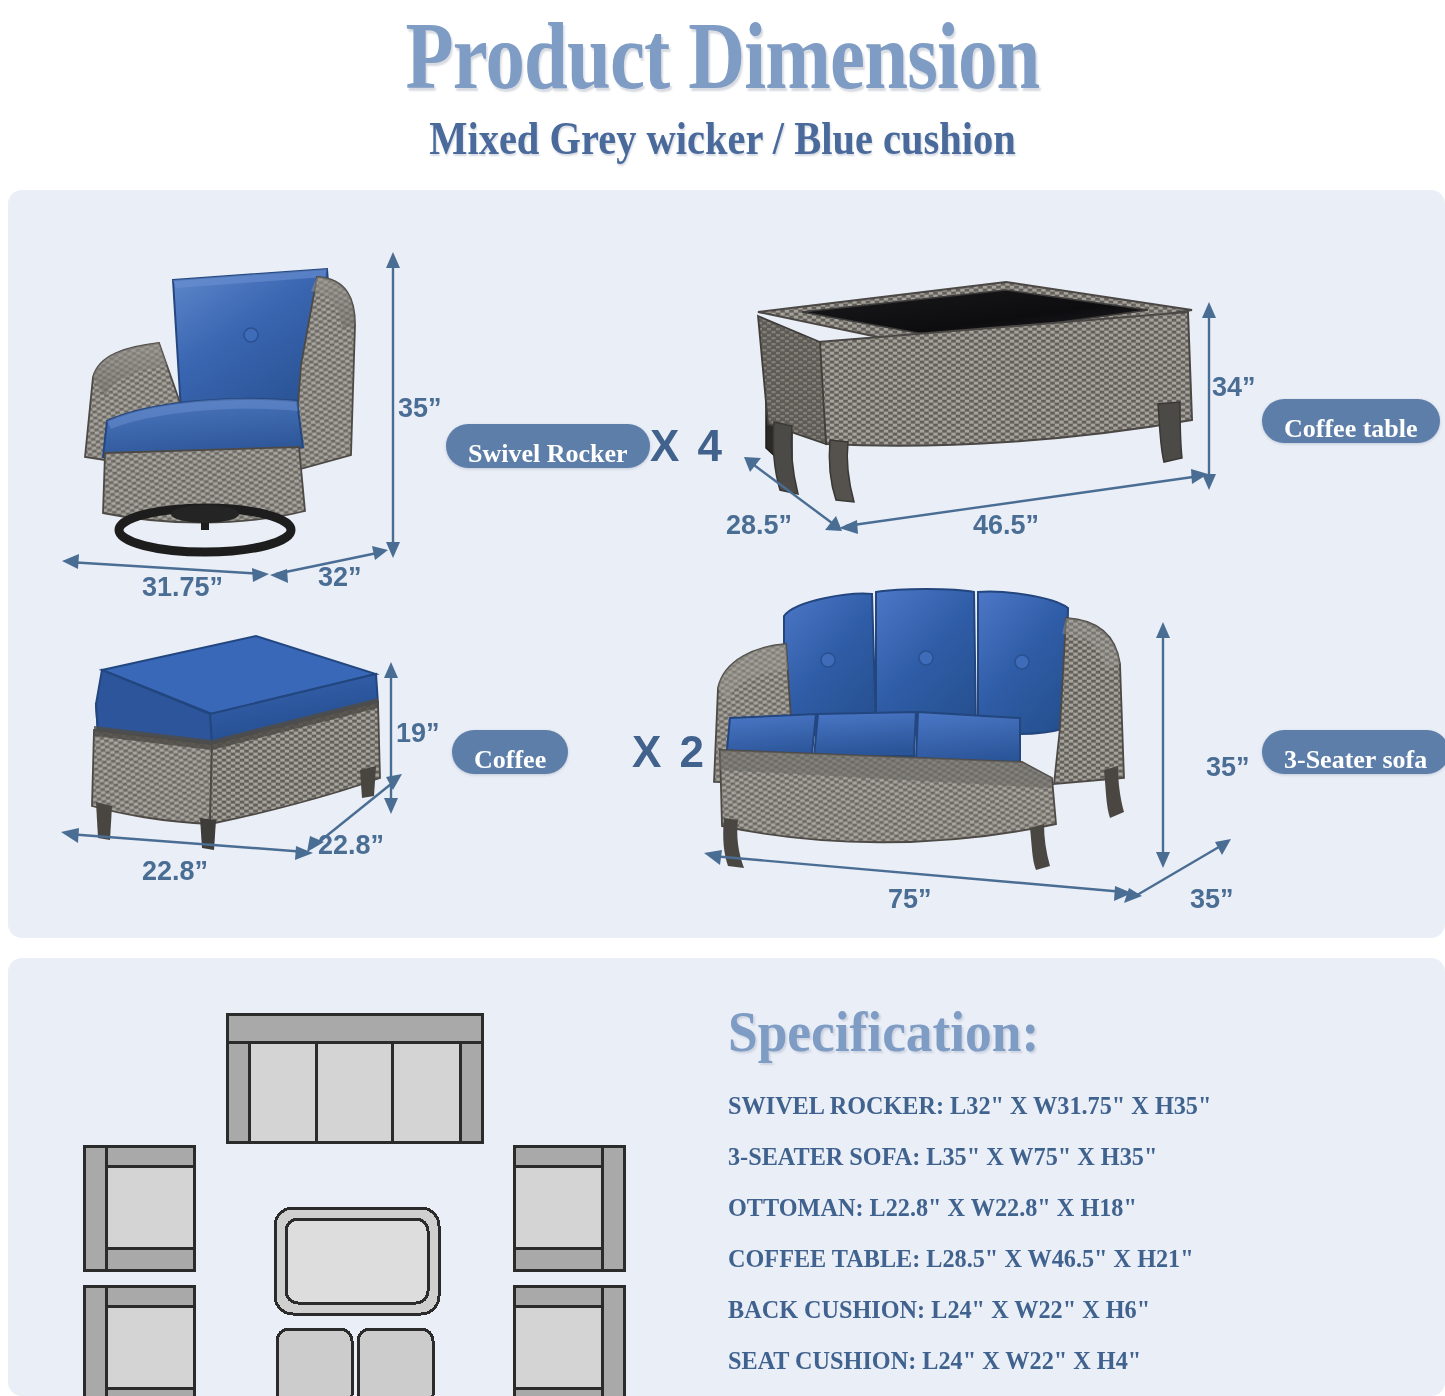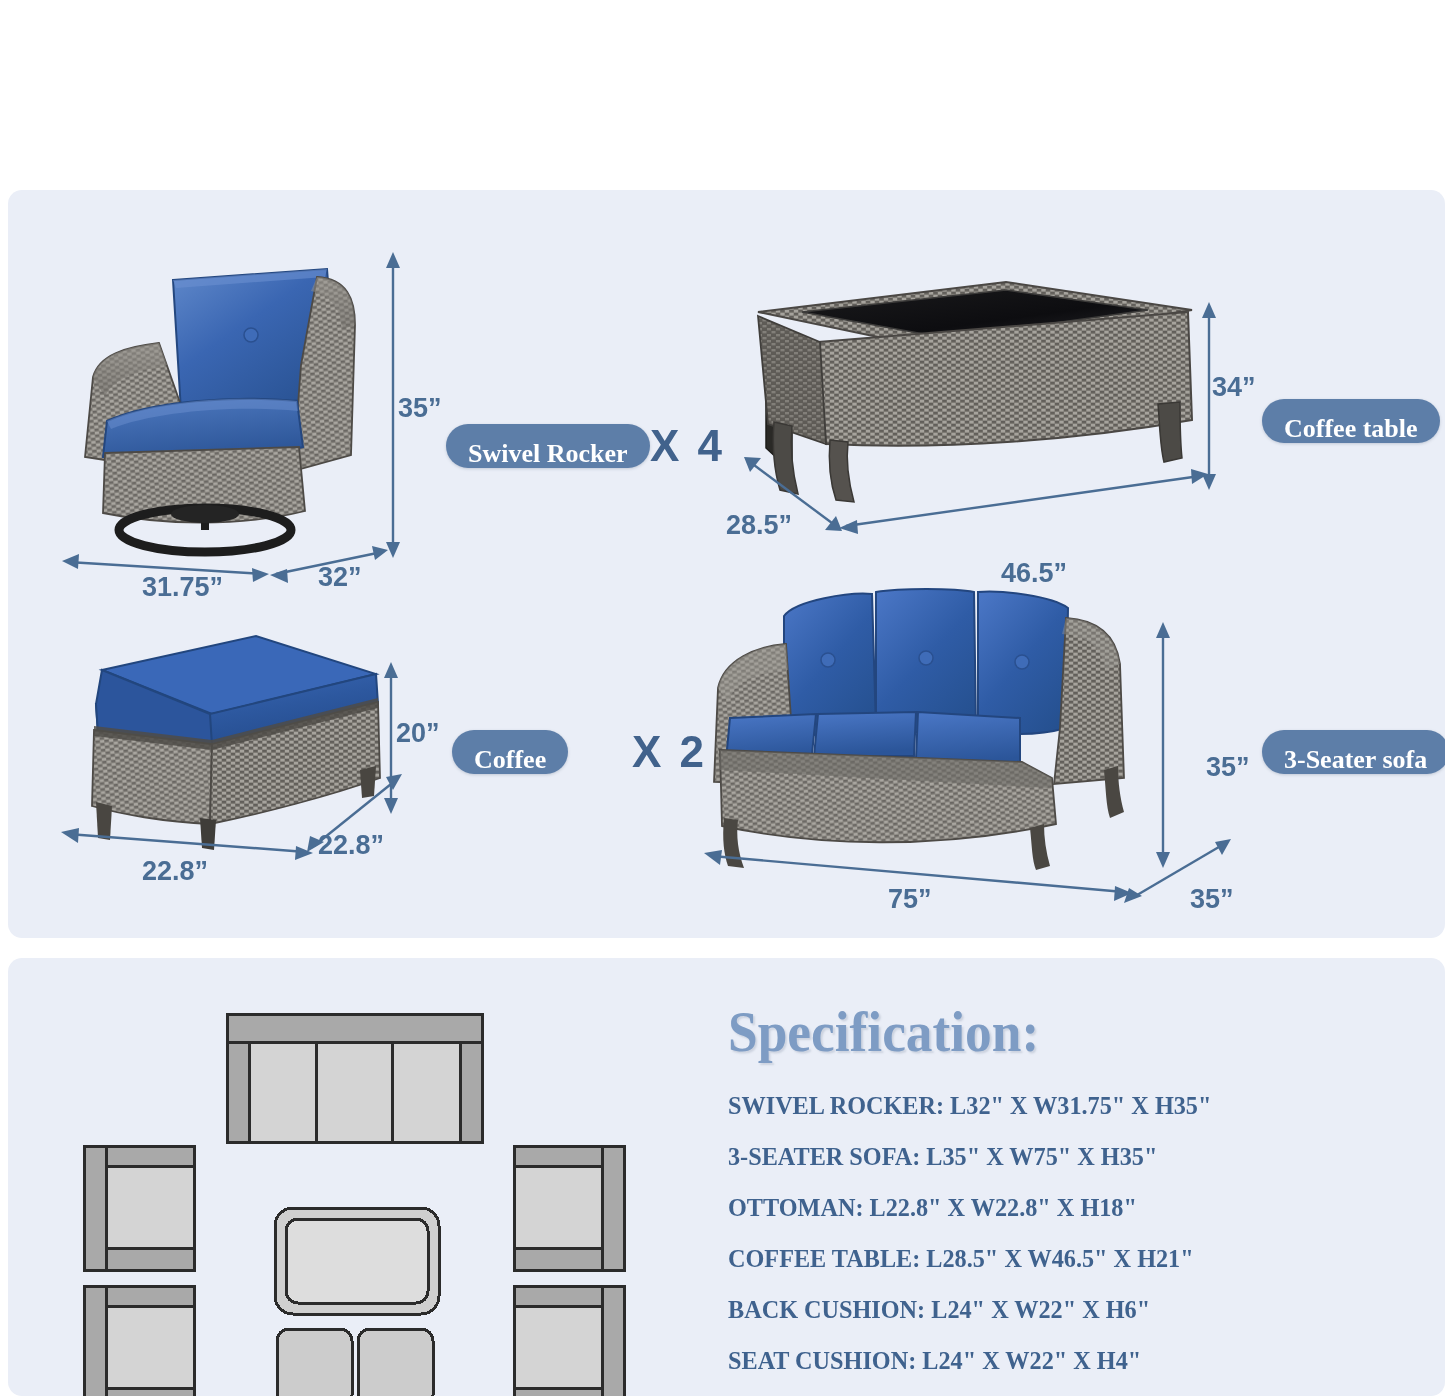--- a/index.html
+++ b/index.html
@@ -114,20 +114,24 @@
 
   
   .art { position: absolute; }
   svg { display: block; overflow: visible; }
 </style>
 </head>
 <body>
 
 <div class="page">
 
+  <div class="header">
+    <div class="title">Product Dimension</div>
+    <div class="subtitle">Mixed Grey wicker / Blue cushion</div>
+  </div>
 
   <div class="panel" id="panel-top"></div>
 
   <div class="art" style="left:55px; top:225px;">
     <svg width="345" height="345" viewBox="0 0 345 345">
       <defs>
         <linearGradient id="wk" x1="0" y1="0" x2="1" y2="1">
           <stop offset="0%" stop-color="#a5a29c"></stop>
             <stop offset="45%" stop-color="#837f79"></stop>
           <stop offset="100%" stop-color="#5e5b57"></stop>
@@ -256,21 +260,21 @@
   </div>
   <div class="dim" style="left:726px; top:510px;">28.5”</div>
 
   <div class="art" style="left:836px; top:464px;">
     <svg width="376" height="72" viewBox="0 0 376 72">
       <line x1="10" y1="62" x2="364" y2="12" stroke="#4a6d94" stroke-width="2.4"></line>
       <path d="M3 64 L21 56 L22 70 Z" fill="#4a6d94"></path>
       <path d="M372 10 L355 5 L356 20 Z" fill="#4a6d94"></path>
     </svg>
   </div>
-  <div class="dim" style="left:1001px; top:510px;margin-top:48px;">46.5”</div>
+  <div class="dim" style="left:973px; top:510px;">46.5”</div>
 
   <div class="badge" style="left:1262px; top:399px;">Coffee table</div>
 
   <div class="art" style="left:60px; top:618px;">
     <svg width="340" height="240" viewBox="0 0 340 240">
       <defs>
         <linearGradient id="ocu" x1="0.1" y1="0" x2="0.8" y2="1">
           <stop offset="0%" stop-color="#3f6dbc"></stop>
             <stop offset="55%" stop-color="#2d589f"></stop>
           <stop offset="100%" stop-color="#234a8a"></stop>
@@ -294,21 +298,21 @@
     </svg>
   </div>
 
   <div class="art" style="left:378px; top:660px;">
     <svg width="26" height="156" viewBox="0 0 26 156">
       <line x1="13" y1="8" x2="13" y2="148" stroke="#4a6d94" stroke-width="2.4"></line>
       <path d="M13 2 L6 18 L20 18 Z" fill="#4a6d94"></path>
       <path d="M13 154 L6 138 L20 138 Z" fill="#4a6d94"></path>
     </svg>
   </div>
-  <div class="dim" style="left:396px; top:718px;">20”</div>
+  <div class="dim" style="left:396px; top:718px;">19”</div>
 
   <div class="art" style="left:58px; top:822px;">
     <svg width="260" height="38" viewBox="0 0 260 38">
       <line x1="10" y1="12" x2="248" y2="30" stroke="#4a6d94" stroke-width="2.4"></line>
       <path d="M3 10 L21 6 L20 21 Z" fill="#4a6d94"></path>
       <path d="M255 31 L238 24 L237 38 Z" fill="#4a6d94"></path>
     </svg>
   </div>
   <div class="dim" style="left:142px; top:856px;">22.8”</div>
 

